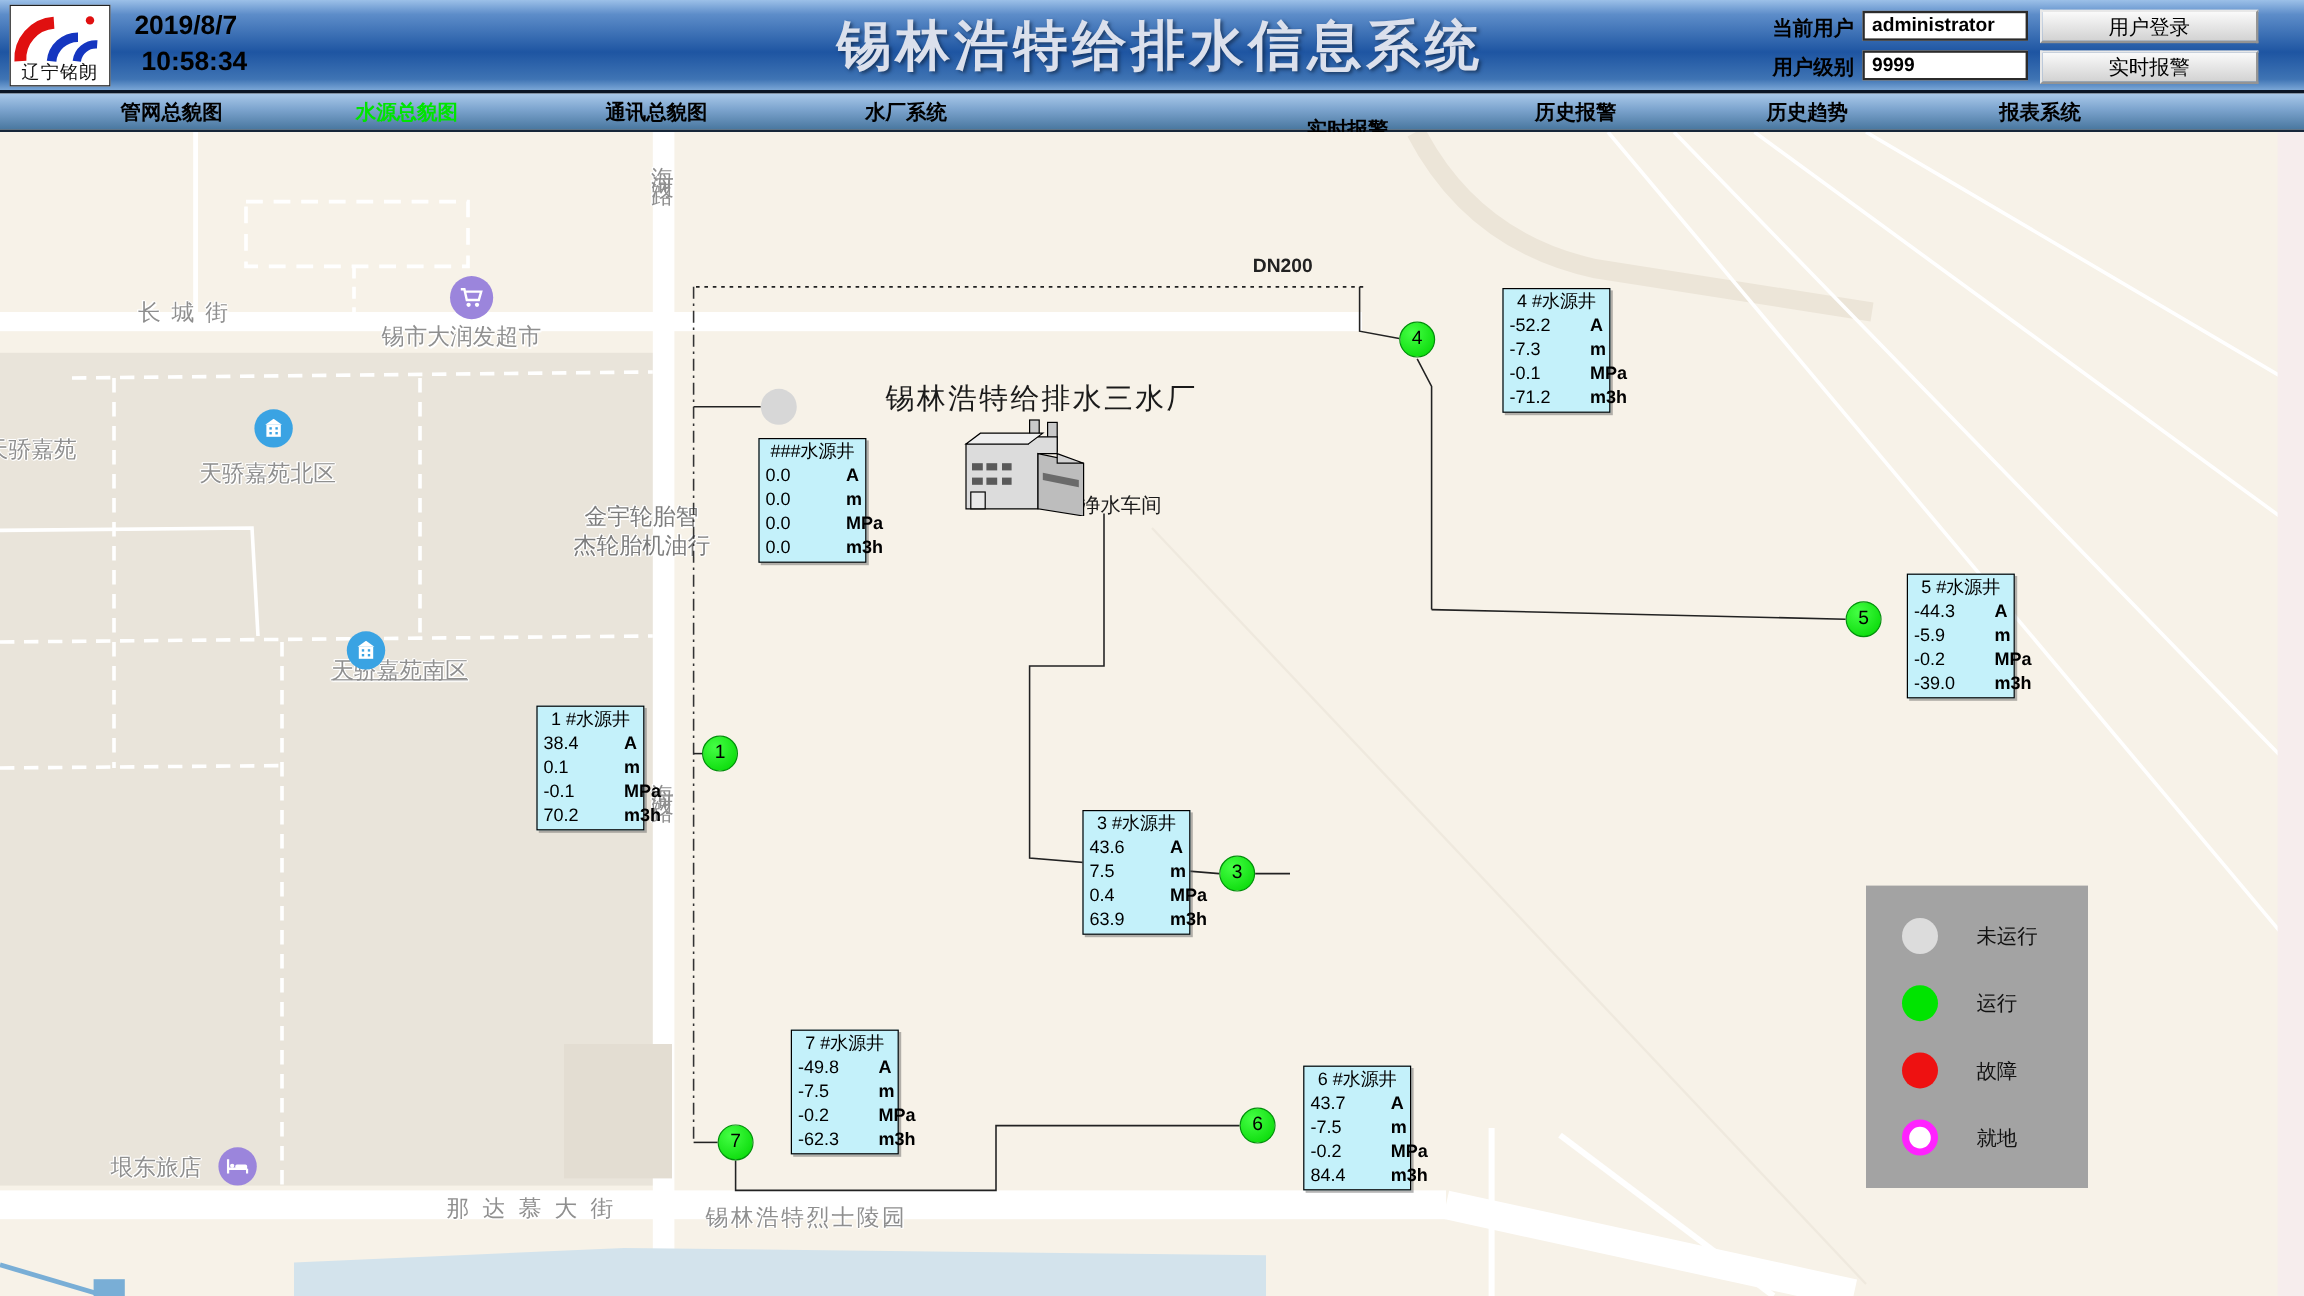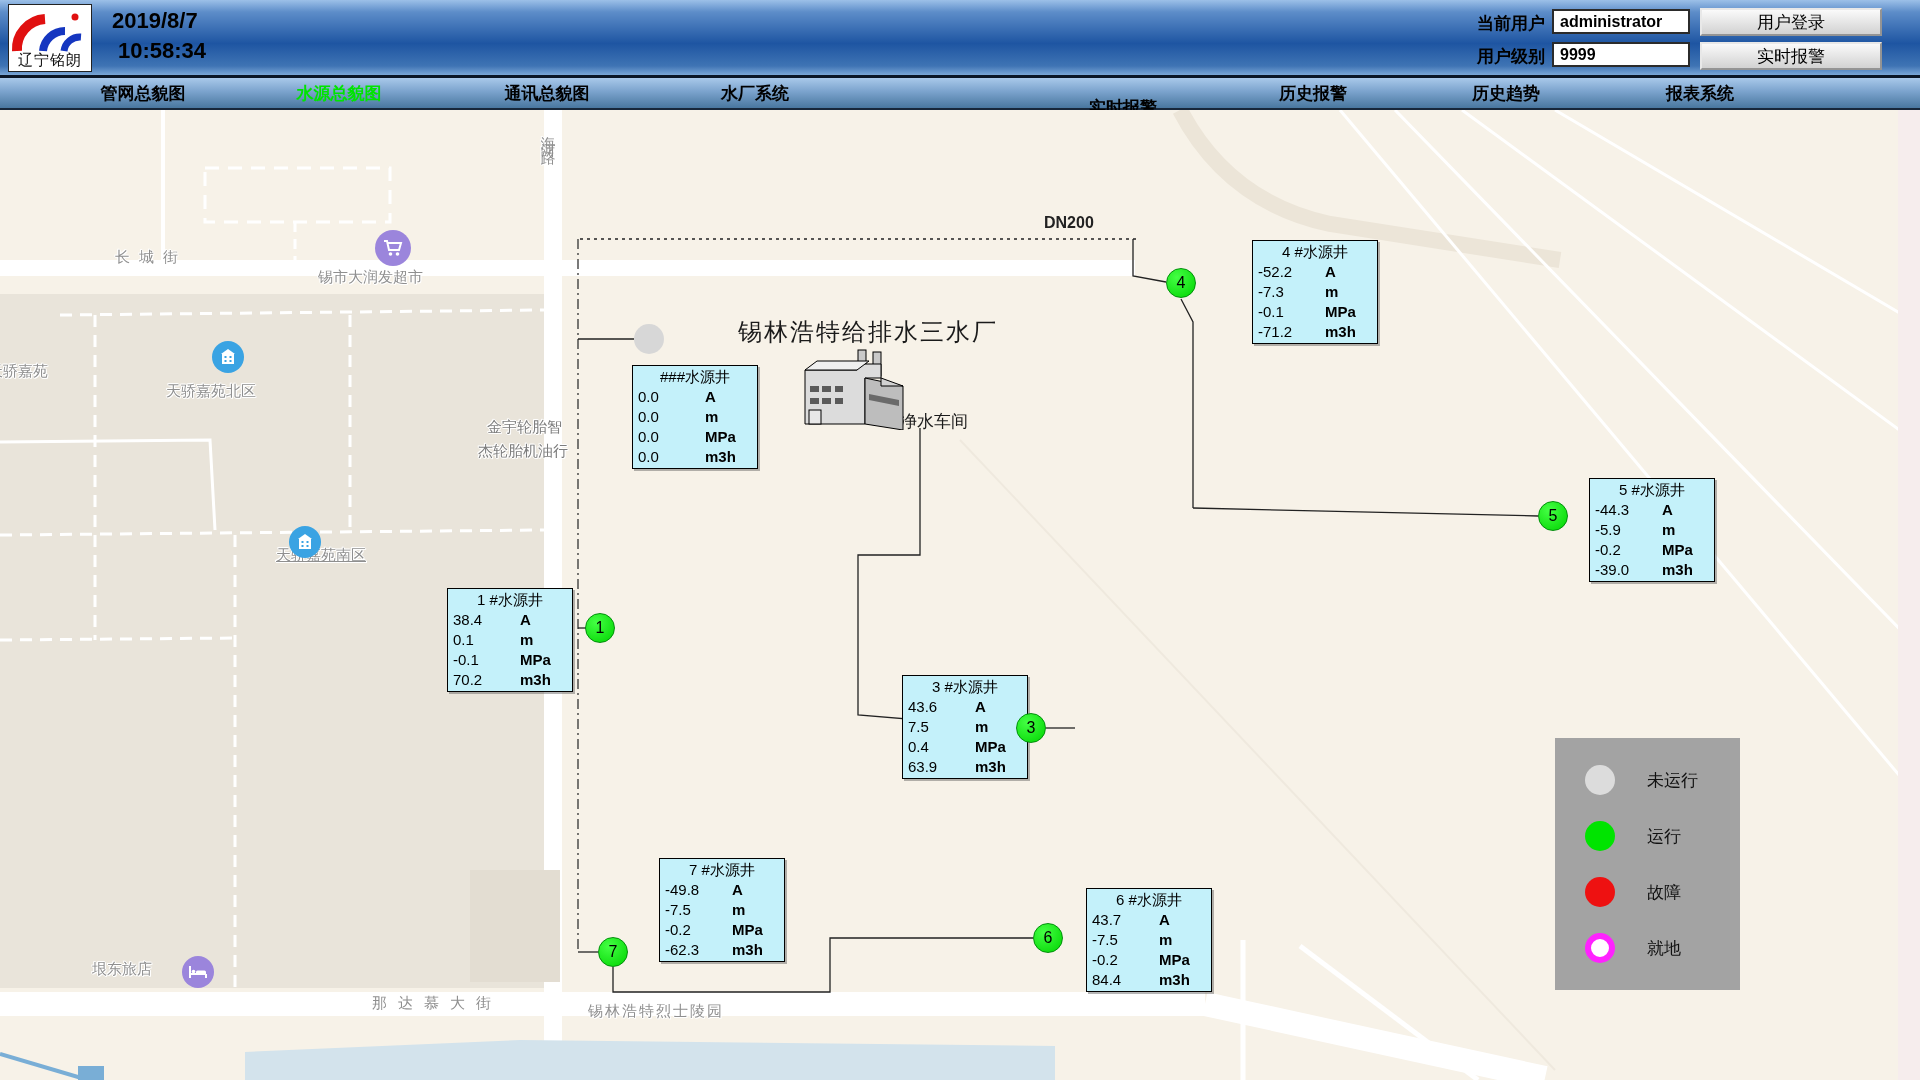--- a/index.html
+++ b/index.html
@@ -27,34 +27,34 @@
   .navbar{position:absolute;left:0;top:78px;width:1920px;height:32px;
     background:linear-gradient(180deg,#a9c9ea 0%,#7ba3cd 45%,#49779f 100%);
     border-bottom:2px solid #17273a;box-sizing:border-box;}
   .nav-item{position:absolute;top:4px;transform:translateX(-50%);white-space:nowrap;
     font-size:17px;font-weight:bold;color:#000;cursor:pointer;}
   .nav-item.active{color:#00e400;}
 
   
   .map{position:absolute;left:0;top:110px;width:1920px;height:970px;background:#f7f2e8;overflow:hidden;}
   .layer{position:absolute;left:0;top:0;}
-  .map-label{position:absolute;color:#8f8f8f;font-size:15px;white-space:nowrap;z-index:2;
+  .map-label{position:absolute;color:#8f8f8f;font-size:19px;white-space:nowrap;z-index:2;
     text-shadow:1px 0 #fff,-1px 0 #fff,0 1px #fff,0 -1px #fff,1px 1px #fff,-1px -1px #fff;}
   .map-label.vert{writing-mode:vertical-rl;letter-spacing:7px;}
   .poi-icon{position:absolute;border-radius:50%;display:flex;align-items:center;justify-content:center;z-index:2;}
   .poi-purple{background:#9b85dc;width:36px;height:36px;}
   .poi-blue{background:#3aa3e3;width:32px;height:32px;}
 
   
   .plant-name{position:absolute;left:738px;top:206px;font-size:24px;color:#1a1a1a;z-index:3;letter-spacing:2px;}
   .workshop-label{position:absolute;left:900px;top:300px;font-size:17px;color:#1a1a1a;z-index:3;}
   .pipe-label{position:absolute;left:1044px;top:104px;font-size:16px;font-weight:bold;color:#222;z-index:3;}
 
   
-  .well-box{position:absolute;width:126px;height:104px;background:#c4f1fa;border:1px solid #000;
+  .well-box{position:absolute;width:90px;height:104px;background:#c4f1fa;border:1px solid #000;
     box-shadow:2px 2px 0 rgba(90,90,90,.45);box-sizing:border-box;z-index:4;font-size:15px;color:#000;}
   .wb-title{height:21px;line-height:21px;text-align:center;font-size:15px;}
   .wb-row{position:relative;height:20px;line-height:20px;}
   .wb-val{position:absolute;left:5px;}
   .wb-unit{position:absolute;left:72px;font-weight:bold;}
 
   
   .marker{position:absolute;width:30px;height:30px;border-radius:50%;z-index:5;
     display:flex;align-items:center;justify-content:center;font-size:16px;color:#000;cursor:pointer;}
   .marker.green{background:radial-gradient(circle at 35% 30%,#44ff44,#00d400);border:1px solid #00900a;box-sizing:border-box;}
@@ -83,20 +83,21 @@
       <path d="M34 46 A22 22 0 0 1 56 26" stroke="#1536c0" stroke-width="8" fill="none"></path>
       <path d="M55 46 A16 16 0 0 1 72 32" stroke="#1536c0" stroke-width="7" fill="none"></path>
       <circle cx="66" cy="12" r="3.5" fill="#e01010"></circle>
     </svg>
     <div class="logo-text">辽宁铭朗</div>
   </div>
   <div class="datetime">
     <div>2019/8/7</div>
     <div style="padding-left:6px;">10:58:34</div>
   </div>
+  <div class="page-title">锡林浩特给排水信息系统</div>
 
   <div class="hdr-label" style="left:1455px;top:12px;">当前用户</div>
   <input class="hdr-input" style="top: 9px;" readonly="" value="administrator">
   <div class="hdr-label" style="left:1455px;top:45px;">用户级别</div>
   <input class="hdr-input" style="top: 42px;" readonly="" value="9999">
   <button class="hdr-btn" style="top:8px;">用户登录</button>
   <button class="hdr-btn" style="top:42px;">实时报警</button>
 </div>
 
 <div class="navbar">

